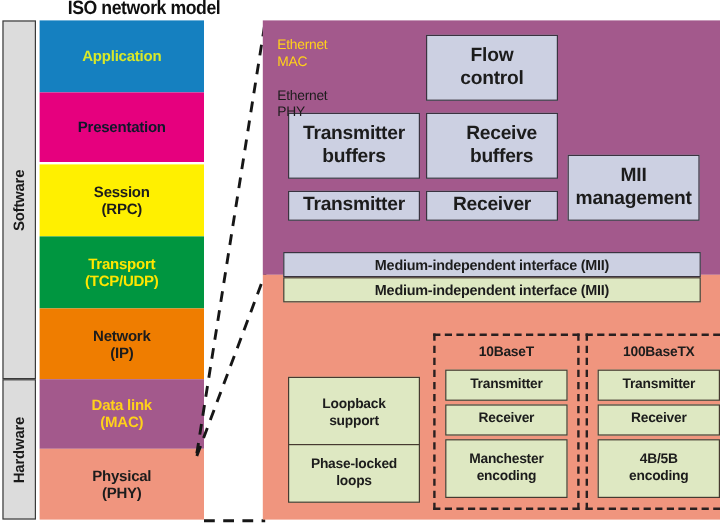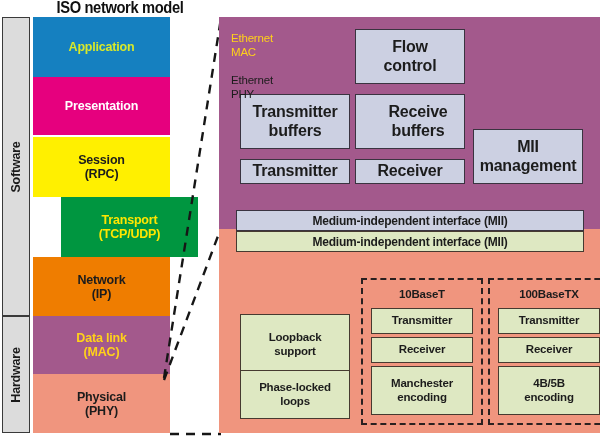--- a/index.html
+++ b/index.html
@@ -120,29 +120,29 @@
       <span>Software</span>
     </div>
     <div class="bracket" id="bracket-hardware">
       <span>Hardware</span>
     </div>
 
     <div class="layer" id="layer-0" style="top: 0px; height: 60px; background: rgb(21, 128, 192); color: rgb(216, 232, 42);">
       <span class="l1">Application</span>
 
     </div>
-    <div class="layer" id="layer-1" style="top: 60px; height: 58px; background: rgb(230, 0, 126); color: #ffffff;">
+    <div class="layer" id="layer-1" style="top: 60px; height: 58px; background: rgb(230, 0, 126); color: #0f172a;">
       <span class="l1">Presentation</span>
 
     </div>
     <div class="layer" id="layer-2" style="top: 120px; height: 60px; background: rgb(255, 240, 0); color: rgb(28, 28, 28);">
       <span class="l1">Session</span>
       <span class="l2">(RPC)</span>
     </div>
-    <div class="layer" id="layer-3" style="top: 180px; height: 60px; background: rgb(0, 150, 64); color: rgb(255, 230, 0); margin-left: 28px;">
+    <div class="layer" id="layer-3" style="top: 180px; height: 60px; background: rgb(0, 150, 64); color: rgb(255, 230, 0);">
       <span class="l1">Transport</span>
       <span class="l2">(TCP/UDP)</span>
     </div>
     <div class="layer" id="layer-4" style="top: 240px; height: 59px; background: rgb(239, 125, 0); color: rgb(28, 28, 28);">
       <span class="l1">Network</span>
       <span class="l2">(IP)</span>
     </div>
     <div class="layer" id="layer-5" style="top: 299px; height: 58px; background: rgb(163, 89, 140); color: rgb(255, 209, 26);">
       <span class="l1">Data link</span>
       <span class="l2">(MAC)</span>

